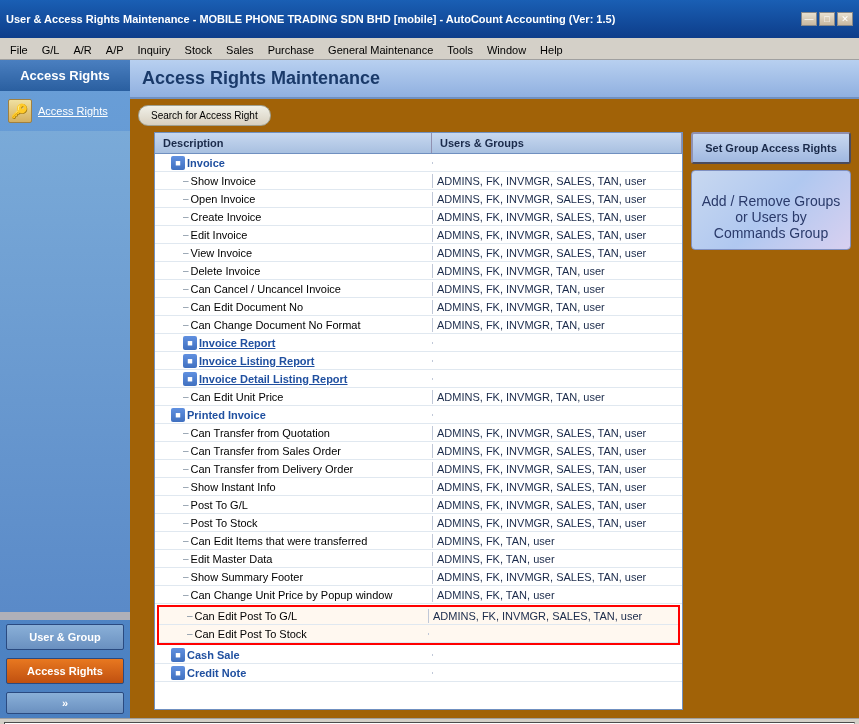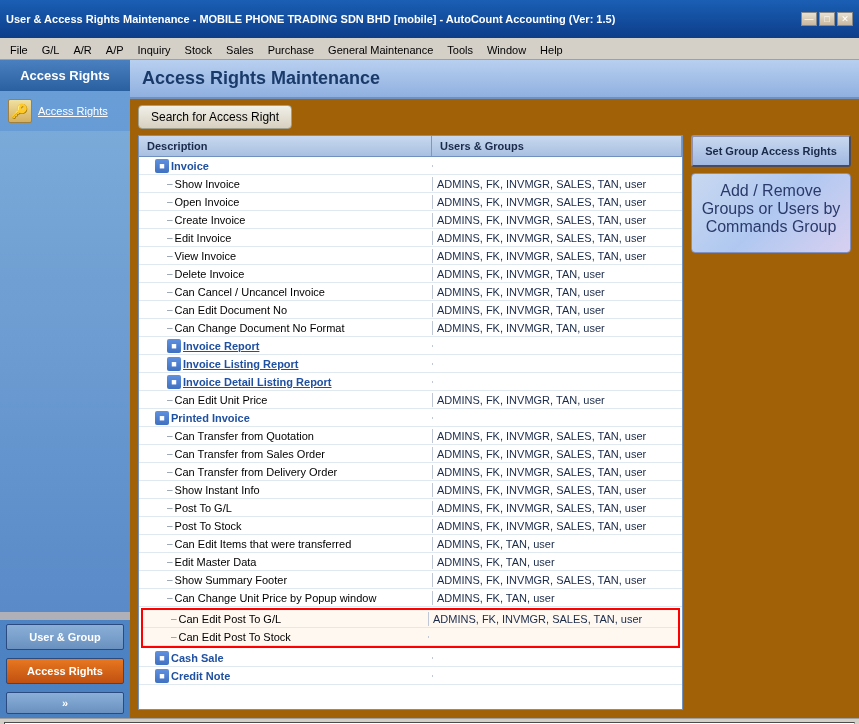--- a/index.html
+++ b/index.html
@@ -28,25 +28,25 @@
     .sidebar-btn { margin: 4px 6px; padding: 6px 4px; text-align: center; font-size: 11px; font-weight: bold; cursor: pointer; border: 1px solid #2a4a80; border-radius: 2px; }
     .sidebar-btn-user { background: linear-gradient(to bottom, #8ab0d8, #6a90c0); color: white; }
     .sidebar-btn-access { background: linear-gradient(to bottom, #e87820, #c05010); color: white; }
     .sidebar-btn-expand { background: linear-gradient(to bottom, #8ab0d8, #6a90c0); color: white; padding: 4px; }
 
     
     .content-area { flex: 1; background: #a16207; display: flex; flex-direction: column; }
     .content-header { background: linear-gradient(to bottom, #b8d0f0, #90b0e0); padding: 8px 12px; border-bottom: 2px solid #7090c0; }
     .content-title { font-size: 18px; font-weight: bold; color: #1a3a6a; }
     .toolbar { padding: 6px 8px; }
-    .search-btn { padding: 4px 12px; background: linear-gradient(to bottom, #f0f0e8, #d8d0c0); border: 1px solid #a0a090; font-size: 12px; cursor: pointer; border-radius: 4px; }
+    .search-btn { padding: 4px 12px; background: linear-gradient(to bottom, #f0f0e8, #d8d0c0); border: 1px solid #a0a090; font-size: 10px; cursor: pointer; border-radius: 10px; }
 
     
     .table-container { flex: 1; display: flex; gap: 8px; padding: 0 8px 8px 8px; overflow: hidden; }
-    .table-wrapper { flex: 1; border: 1px solid #7090c0; background: white; overflow: hidden; display: flex; flex-direction: column; }
+    .table-wrapper { flex: 1; border: 1px solid #7090c0; background: white; overflow: hidden; display: flex; flex-direction: column; margin-left: 16px; }
     .table-header { display: flex; background: linear-gradient(to bottom, #c8d8f0, #a8c0e0); border-bottom: 1px solid #7090c0; }
     .th { padding: 4px 8px; font-size: 11px; font-weight: bold; color: #1a2a4a; border-right: 1px solid #9090b0; }
     .th-desc { flex: 1; }
     .th-users { width: 250px; }
     
     .table-body { flex: 1; overflow-y: auto; overflow-x: hidden; }
     .table-scroll { overflow-y: scroll; height: 100%; }
     
     .row { display: flex; align-items: center; border-bottom: 1px solid #e0e8f0; min-height: 18px; }
     .row.section-header { background: white; }
@@ -60,21 +60,21 @@
     .section-icon { width: 14px; height: 14px; border-radius: 2px; display: inline-flex; align-items: center; justify-content: center; font-size: 9px; flex-shrink: 0; }
     .icon-blue { background: linear-gradient(to bottom, #6090e0, #4070c0); color: white; }
     .icon-dash { color: #8090a0; font-size: 10px; }
     
     .section-label { color: #2050a0; font-weight: bold; font-size: 11px; }
     .subsection-label { color: #2050a0; font-weight: bold; font-size: 11px; text-decoration: underline; }
 
     
     .right-panel { width: 160px; display: flex; flex-direction: column; gap: 6px; }
     .right-btn { padding: 8px 6px; text-align: center; font-size: 11px; font-weight: bold; cursor: pointer; border: 2px outset #9090b0; border-radius: 3px; background: linear-gradient(to bottom, #c8d8f0, #a0b8e0); color: #1a2a4a; }
-    .right-panel-card { background: linear-gradient(135deg, #c8d8f0, #b0c8f0, #d8d0f0); border: 1px solid #8090c0; border-radius: 4px; padding: 8px; font-size: 16px; color: #2a3a6a; text-align: center; min-height: 80px; display: flex; align-items: flex-start; justify-content: center; }
+    .right-panel-card { background: linear-gradient(135deg, #c8d8f0, #b0c8f0, #d8d0f0); border: 1px solid #8090c0; border-radius: 4px; padding: 8px; font-size: 14px; color: #2a3a6a; text-align: center; min-height: 80px; display: flex; align-items: flex-end; justify-content: center; }
 
     
     .table-scroll::-webkit-scrollbar { width: 16px; }
     .table-scroll::-webkit-scrollbar-track { background: #c8c8c8; }
     .table-scroll::-webkit-scrollbar-thumb { background: #a0a0a0; border: 1px solid #808080; }
 
     
     .status-bar { height: 22px; background: #d4d0c8; border-top: 1px solid #a0a0a0; display: flex; align-items: center; padding: 0 4px; }
     .status-bar-inner { flex: 1; background: white; height: 16px; border: 1px inset #a0a0a0; }
   </style>

